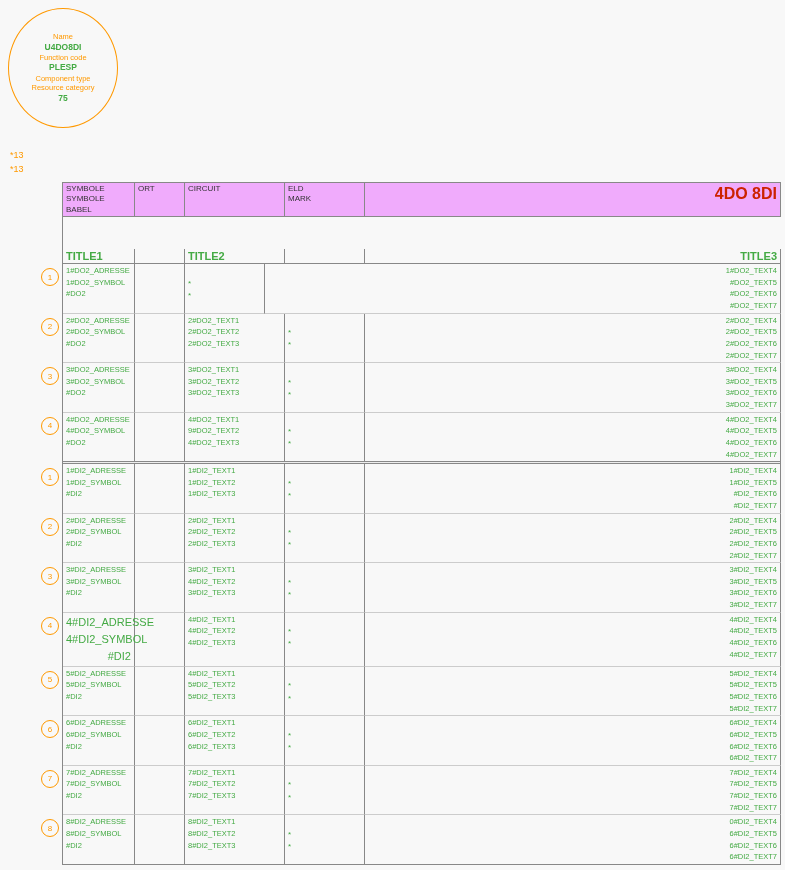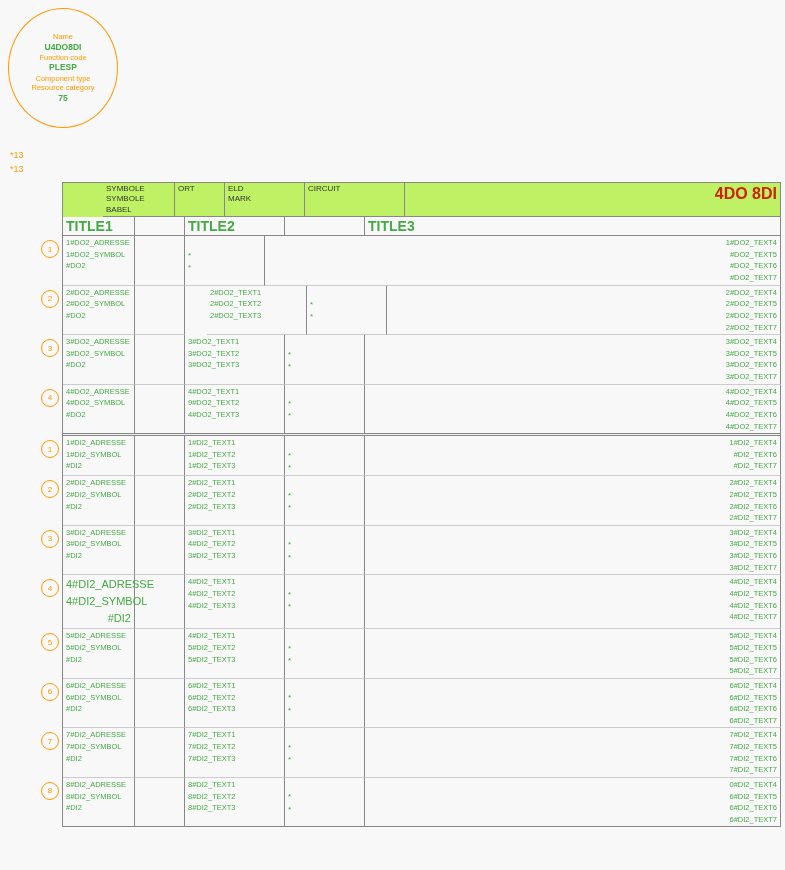--- a/index.html
+++ b/index.html
@@ -60,22 +60,21 @@
       left: 62px;
       right: 4px;
       bottom: 4px;
     }
 
     
     .header-row {
       display: flex;
       border-top: 1px solid #888;
       border-left: 1px solid #888;
-      background: #bef264;
-      padding-left: 40px;
+      background: #f0abfc;
     }
 
     .col-symbole { width: 72px; min-width: 72px; }
     .col-ort { width: 50px; min-width: 50px; }
     .col-circuit { width: 100px; min-width: 100px; }
     .col-eld-mark { width: 80px; min-width: 80px; }
 
     .hdr-cell {
       border-right: 1px solid #888;
       border-bottom: 1px solid #888;
@@ -92,23 +91,24 @@
 
     
     .title-row {
       display: flex;
       border-left: 1px solid #888;
     }
     .title-cell {
       border-right: 1px solid #888;
       border-bottom: 1px solid #888;
       padding: 1px 3px;
-      font-size: 14px;
+      font-size: 11px;
       color: #4a4;
       font-weight: bold;
+      margin-top: 32px;
     }
   </style>
 </head>
 <body>
 
 <div class="dot-grid"></div>
 
 <div class="info-circle">
   <span class="field-label">Name</span>
   <span class="field-value">U4DO8DI</span>
@@ -127,34 +127,34 @@
 
 <div class="main-table-wrapper">
 
   <div class="header-row">
     <div class="hdr-cell col-symbole" style="width:72px;">
       <div>SYMBOLE</div>
       <div>SYMBOLE</div>
       <div>BABEL</div>
     </div>
     <div class="hdr-cell col-ort" style="width:50px;">ORT</div>
+    <div class="hdr-cell col-circuit" style="width:100px;">CIRCUIT</div>
     <div class="hdr-cell col-eld-mark" style="width:80px;">
       <div>ELD</div>
       <div>MARK</div>
     </div>
-    <div class="hdr-cell col-circuit" style="width:100px;">CIRCUIT</div>
     <div class="hdr-cell red" style="flex:1; text-align:right;">4DO 8DI</div>
   </div>
 
   <div class="title-row">
     <div class="title-cell" style="width:72px;">TITLE1</div>
     <div class="title-cell" style="width:50px;"></div>
     <div class="title-cell" style="width:100px;">TITLE2</div>
     <div class="title-cell" style="width:80px;"></div>
-    <div class="title-cell" style="flex:1;">TITLE3</div>
+    <div class="title-cell" style="flex:1;text-align:right;">TITLE3</div>
   </div>
 
   <div id="do-sections">
       <div style="display: flex; position: relative; border-left: 1px solid rgb(136, 136, 136);">
         <div style="position: absolute; left: -22px; top: 4px; width: 18px; height: 18px; border: 1.5px solid rgb(255, 153, 0); border-radius: 50%; display: flex; align-items: center; justify-content: center; color: rgb(255, 153, 0); font-size: 8px; background: rgba(248, 248, 248, 0.9);">1</div>
         <div style="width: 72px; min-width: 72px; border-right: 1px solid rgb(136, 136, 136); border-bottom: 1px solid rgb(204, 204, 204); padding: 1px 3px; font-size: 7.5px; color: rgb(68, 170, 68); line-height: 1.55;">
           <div>1#DO2_ADRESSE</div>
           <div>1#DO2_SYMBOL</div>
           <div>#DO2</div>
         </div>
@@ -172,21 +172,21 @@
         </div>
       </div>
       <div style="display: flex; position: relative; border-left: 1px solid rgb(136, 136, 136);">
         <div style="position: absolute; left: -22px; top: 4px; width: 18px; height: 18px; border: 1.5px solid rgb(255, 153, 0); border-radius: 50%; display: flex; align-items: center; justify-content: center; color: rgb(255, 153, 0); font-size: 8px; background: rgba(248, 248, 248, 0.9);">2</div>
         <div style="width: 72px; min-width: 72px; border-right: 1px solid rgb(136, 136, 136); border-bottom: 1px solid rgb(204, 204, 204); padding: 1px 3px; font-size: 7.5px; color: rgb(68, 170, 68); line-height: 1.55;">
           <div>2#DO2_ADRESSE</div>
           <div>2#DO2_SYMBOL</div>
           <div>#DO2</div>
         </div>
         <div style="width: 50px; min-width: 50px; border-right: 1px solid rgb(136, 136, 136); border-bottom: 1px solid rgb(204, 204, 204);"></div>
-        <div style="width: 100px; min-width: 100px; border-right: 1px solid rgb(136, 136, 136); border-bottom: 1px solid rgb(204, 204, 204); padding: 1px 3px; font-size: 7.5px; color: rgb(68, 170, 68); line-height: 1.55; margin-left: 22px;">
+        <div style="width: 100px; min-width: 100px; border-right: 1px solid rgb(136, 136, 136); border-bottom: 1px solid rgb(204, 204, 204); padding: 1px 3px; font-size: 7.5px; color: rgb(68, 170, 68); line-height: 1.55;">
           <div>2#DO2_TEXT1</div>
           <div>2#DO2_TEXT2</div>
           <div>2#DO2_TEXT3</div>
         </div>
         <div style="width: 80px; min-width: 80px; border-right: 1px solid rgb(136, 136, 136); border-bottom: 1px solid rgb(204, 204, 204); padding: 1px 3px; font-size: 8px; color: rgb(68, 170, 68); line-height: 1.55;">
           <div>&nbsp;</div>
           <div>*</div>
           <div>*</div>
         </div>
         <div style="flex: 1 1 0%; border-right: 1px solid rgb(136, 136, 136); border-bottom: 1px solid rgb(204, 204, 204); padding: 1px 3px; font-size: 7.5px; color: rgb(68, 170, 68); line-height: 1.55; text-align: right;">
@@ -264,20 +264,21 @@
           <div>1#DI2_TEXT2</div>
           <div>1#DI2_TEXT3</div>
         </div>
         <div style="width: 80px; min-width: 80px; border-right: 1px solid rgb(136, 136, 136); border-bottom: 1px solid rgb(204, 204, 204); padding: 1px 3px; font-size: 8px; color: rgb(68, 170, 68); line-height: 1.55;">
           <div>&nbsp;</div>
           <div>*</div>
           <div>*</div>
         </div>
         <div style="flex: 1 1 0%; border-right: 1px solid rgb(136, 136, 136); border-bottom: 1px solid rgb(204, 204, 204); padding: 1px 3px; font-size: 7.5px; color: rgb(68, 170, 68); line-height: 1.55; text-align: right;">
           <div>1#DI2_TEXT4</div>
+          <div>1#DI2_TEXT5</div>
           <div>#DI2_TEXT6</div>
           <div>#DI2_TEXT7</div>
         </div>
       </div>
       <div style="display: flex; position: relative; border-left: 1px solid rgb(136, 136, 136);">
         <div style="position: absolute; left: -22px; top: 4px; width: 18px; height: 18px; border: 1.5px solid rgb(255, 153, 0); border-radius: 50%; display: flex; align-items: center; justify-content: center; color: rgb(255, 153, 0); font-size: 8px; background: rgba(248, 248, 248, 0.9);">2</div>
         <div style="width: 72px; min-width: 72px; border-right: 1px solid rgb(136, 136, 136); border-bottom: 1px solid rgb(204, 204, 204); padding: 1px 3px; font-size: 7.5px; color: rgb(68, 170, 68); line-height: 1.55;">
           <div>2#DI2_ADRESSE</div>
           <div>2#DI2_SYMBOL</div>
           <div>#DI2</div>

